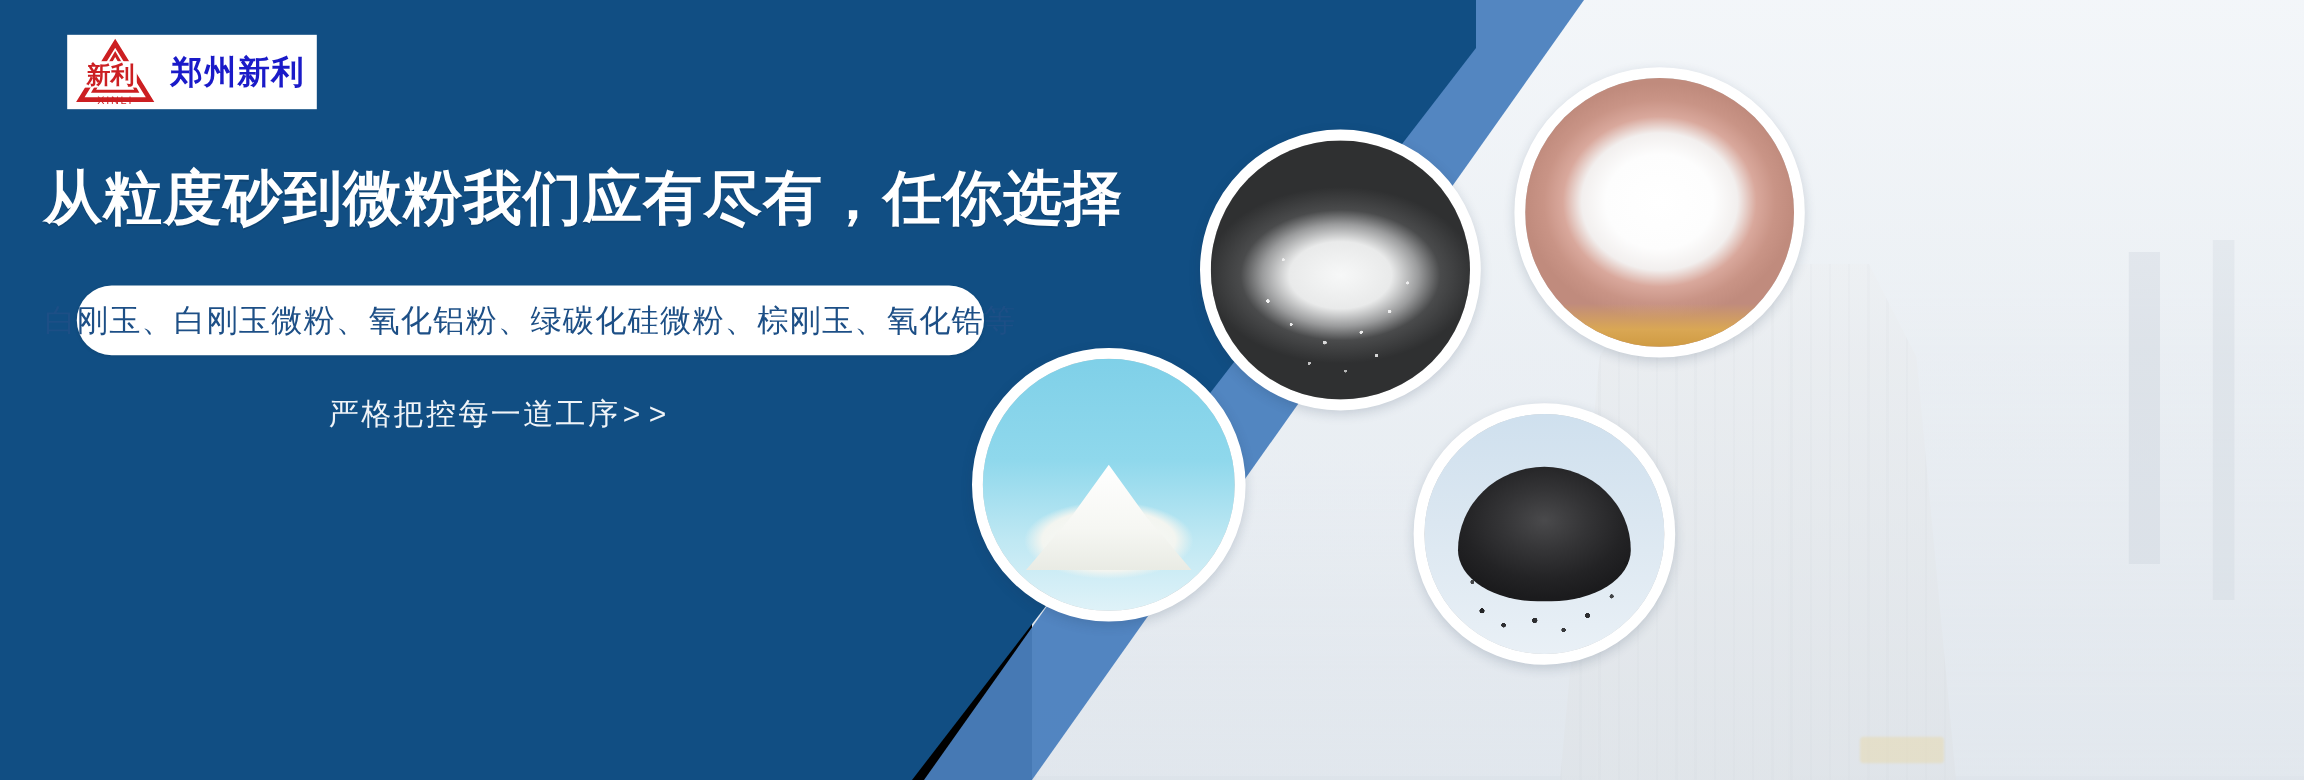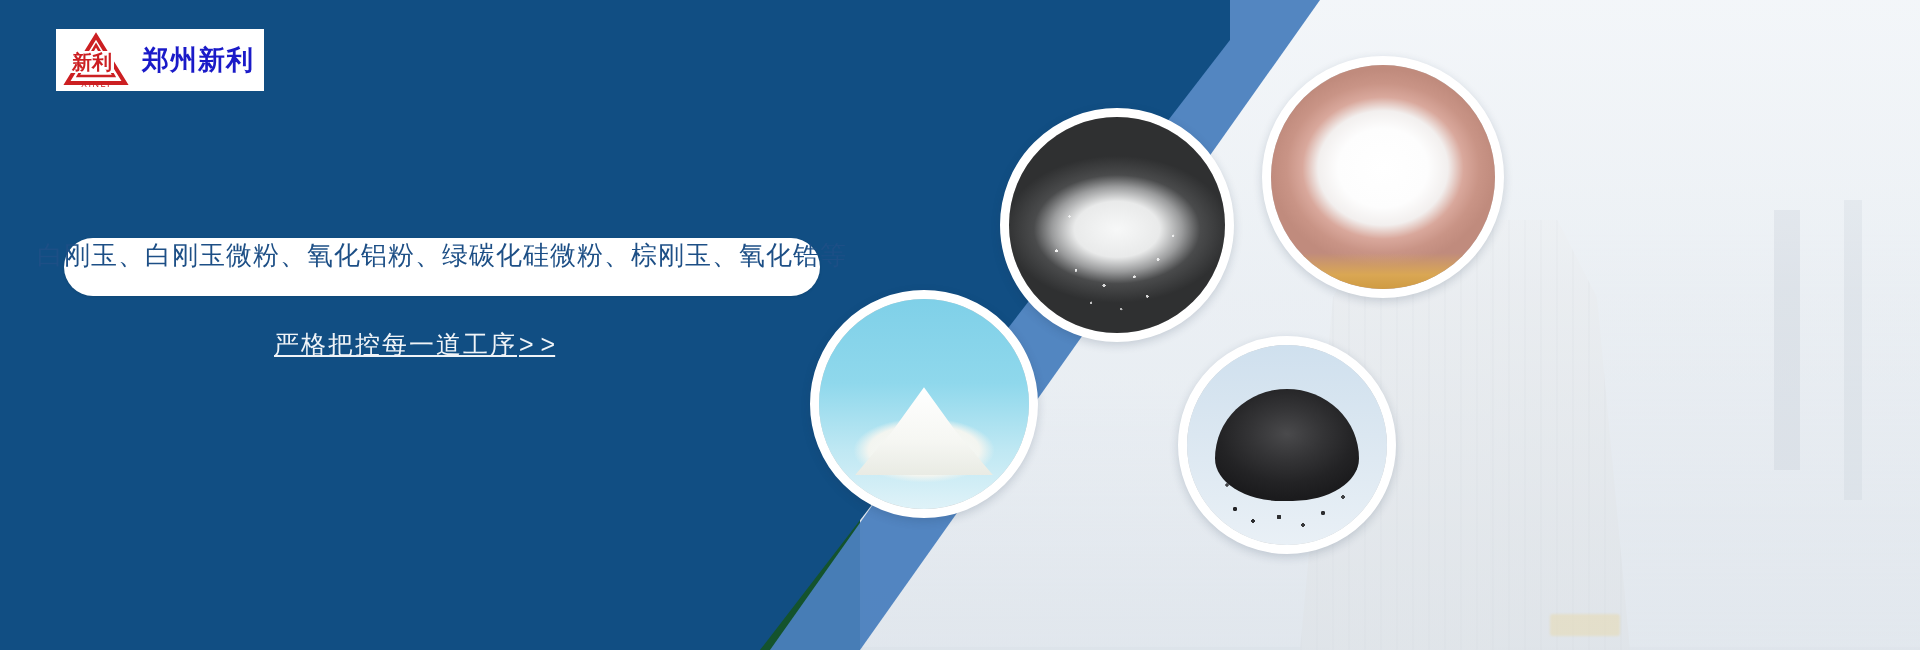--- a/index.html
+++ b/index.html
@@ -1,21 +1,21 @@
 <!DOCTYPE html>
 <html lang="zh"><head>
 <meta charset="utf-8">
 <style>
   html,body{margin:0;padding:0;}
   body{
     width:1920px;height:650px;overflow:hidden;
     font-family:"Liberation Sans","DejaVu Sans",sans-serif;
     background:#0f4c81;
   }
-  .banner{position:relative;width:1920px;height:650px;overflow:hidden;background:#14532d;}
+  .banner{position:relative;width:1920px;height:650px;overflow:hidden;background:#000000;}
 
   
   .photo-bg{
     position:absolute;right:0;top:0;width:1060px;height:650px;
     background:
       linear-gradient(180deg,#eef2f6 0%, #e7ecf1 45%, #dfe5ec 100%);
     overflow:hidden;
   }
   .cooling-tower{
     position:absolute;left:440px;bottom:0;width:330px;height:430px;
@@ -80,31 +80,31 @@
     position:absolute;left:36px;top:140px;width:940px;
     color:#ffffff;font-size:49px;font-weight:bold;letter-spacing:1px;
     white-space:nowrap;line-height:1.1;
     text-shadow:0 1px 0 rgba(0,0,0,.12);
   }
 
   
   .pill{
     position:absolute;left:64px;top:238px;width:756px;height:58px;
     background:#ffffff;border-radius:29px;
-    display:flex;justify-content:center;
+    display:flex;align-items:center;justify-content:center;
     box-shadow:0 1px 3px rgba(0,0,0,.10);
   }
   .pill-text{
     color:#1d4f86;font-size:26px;letter-spacing:1px;white-space:nowrap;
   }
 
   
   .subtitle{
     position:absolute;left:274px;top:328px;
-    color:#f0f4f8;font-size:25px;letter-spacing:2px;white-space:nowrap;text-decoration:underline;
+    color:#f0f4f8;font-size:25px;letter-spacing:2px;white-space:nowrap;
   }
   .subtitle .arrows{letter-spacing:0;margin-left:2px;}
 
   
   .circle{
     position:absolute;border-radius:50%;
     border:9px solid #ffffff;
     box-shadow:0 3px 10px rgba(30,50,80,.18);
     overflow:hidden;background:#ccc;
   }
@@ -207,20 +207,21 @@
         <path d="M34 5 L63 52 L5 52 Z" fill="none" stroke="#cc1f22" stroke-width="4"></path>
         <path d="M34 14 L52 45 L16 45 Z" fill="none" stroke="#cc1f22" stroke-width="2.5"></path>
         <rect x="8" y="20" width="44" height="22" fill="#ffffff"></rect>
         <text x="30" y="38" font-family="'Liberation Sans',sans-serif" font-size="20" font-weight="bold" fill="#cc1f22" text-anchor="middle">新利</text>
         <text x="34" y="56" font-family="'Liberation Sans',sans-serif" font-size="9" letter-spacing="1.5" fill="#cc1f22" text-anchor="middle">XINLI</text>
       </svg>
     </div>
     <div class="logo-name">郑州新利</div>
   </div>
 
+  <div class="headline">从粒度砂到微粉我们应有尽有，任你选择</div>
 
   <div class="pill">
     <span class="pill-text">白刚玉、白刚玉微粉、氧化铝粉、绿碳化硅微粉、棕刚玉、氧化锆等</span>
   </div>
 
   <div class="subtitle">
     <span>严格把控每一道工序</span><span class="arrows">&gt; &gt;</span>
   </div>
 
   <div class="circle c-white-sand">

